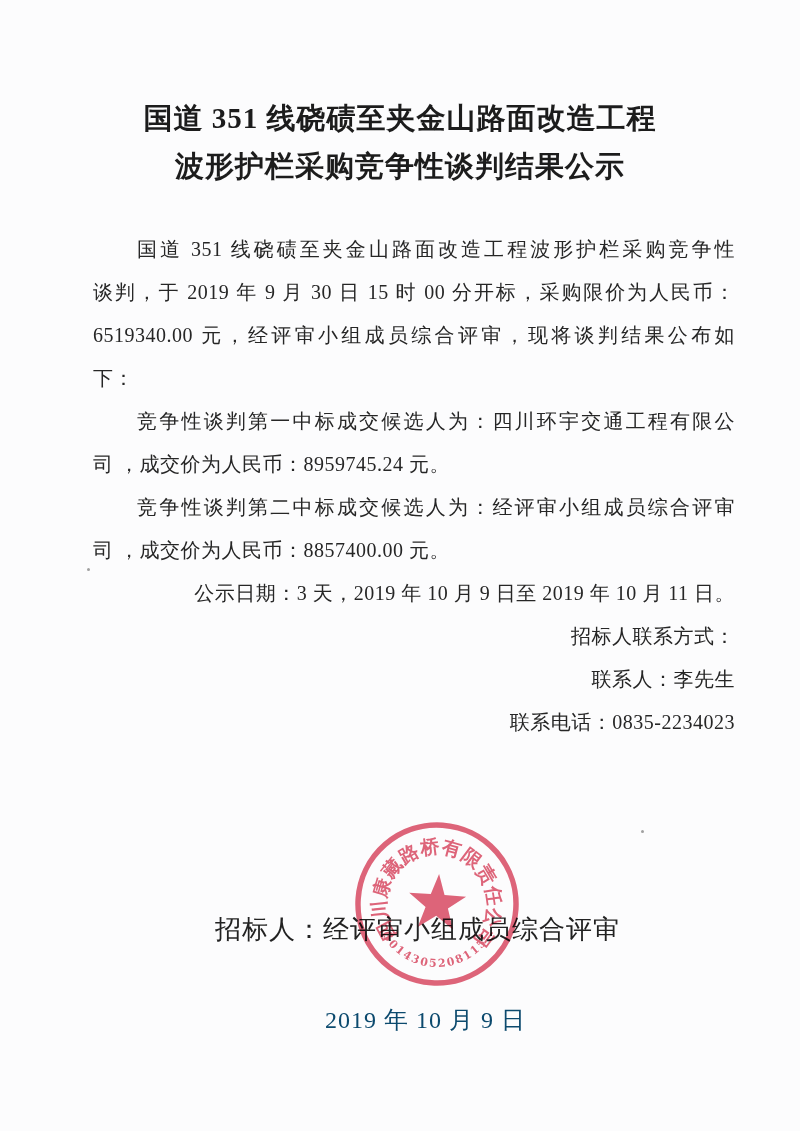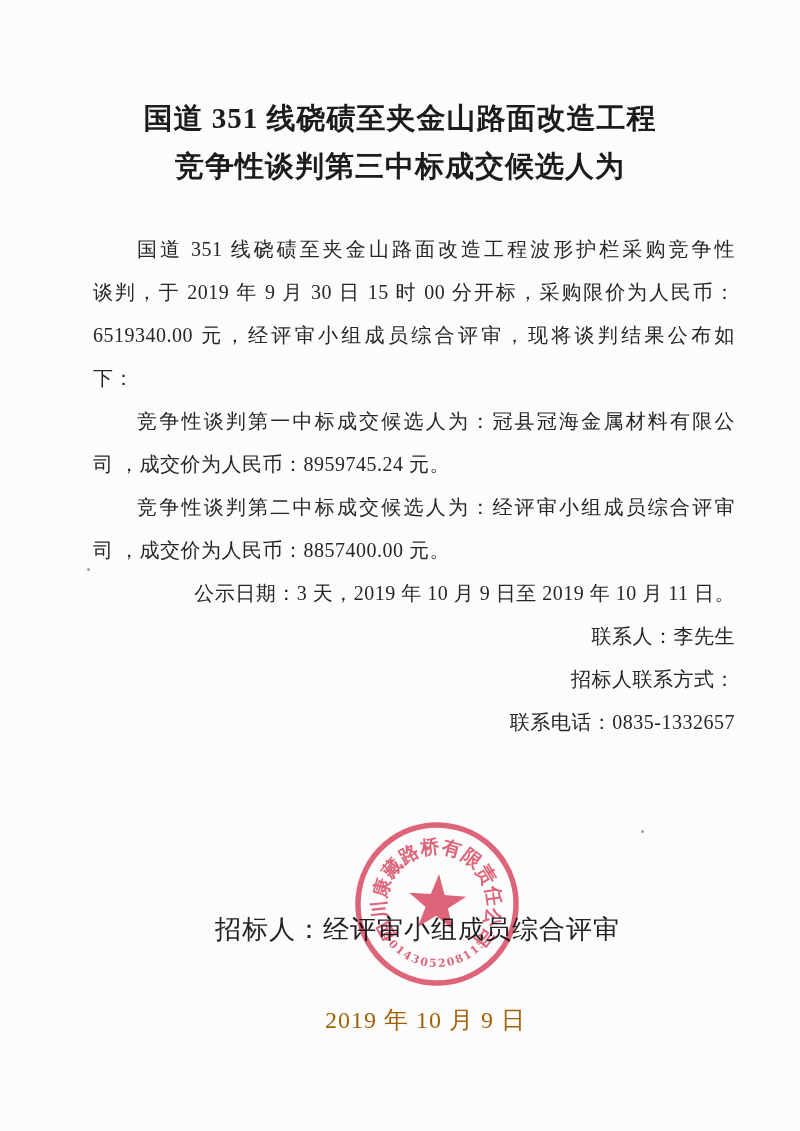--- a/index.html
+++ b/index.html
@@ -24,21 +24,21 @@
   .line.fill{
     white-space:normal;text-align:justify;text-align-last:justify;
   }
   .line.indent{text-indent:44px;text-align:right;}
   .signature-line{
     position:absolute;left:215px;top:912px;
     font-size:26px;letter-spacing:1px;color:#222;
   }
   .date-line{
     position:absolute;left:325px;top:1004px;
-    font-size:24px;letter-spacing:1px;color:#a16207;
+    font-size:24px;letter-spacing:1px;color:#0c4a6e;
   }
   .seal{
     position:absolute;left:337px;top:804px;width:200px;height:200px;
     mix-blend-mode:multiply;opacity:.88;
     transform:rotate(4deg);
   }
   .seal-ring{fill:none;stroke:#dc5068;stroke-width:5.5px;}
   .seal-star{fill:#dc5068;}
   .seal-char{
     font-size:19px;font-weight:bold;fill:#dc5068;
@@ -53,36 +53,36 @@
     background:#6f6f6f;opacity:.65;
   }
 </style>
 </head>
 <body>
 
 <div class="page">
 
   <div class="title-block">
     <div>国道 351 线硗碛至夹金山路面改造工程</div>
-    <div>竞争性谈判第三中标成交候选人为</div>
+    <div>波形护栏采购竞争性谈判结果公示</div>
   </div>
 
   <div class="body-text" id="body-text">
       <div class="line indent fill">国道 351 线硗碛至夹金山路面改造工程波形护栏采购竞争性</div>
       <div class="line fill">谈判，于 2019 年 9 月 30 日 15 时 00 分开标，采购限价为人民币：</div>
       <div class="line fill">6519340.00 元，经评审小组成员综合评审，现将谈判结果公布如</div>
       <div class="line">下：</div>
-      <div class="line indent fill">竞争性谈判第一中标成交候选人为：冠县冠海金属材料有限公</div>
+      <div class="line indent fill">竞争性谈判第一中标成交候选人为：四川环宇交通工程有限公</div>
       <div class="line">司 ，成交价为人民币：8959745.24 元。</div>
       <div class="line indent fill">竞争性谈判第二中标成交候选人为：经评审小组成员综合评审</div>
       <div class="line">司 ，成交价为人民币：8857400.00 元。</div>
       <div class="line indent">公示日期：3 天，2019 年 10 月 9 日至 2019 年 10 月 11 日。</div>
+      <div class="line indent">招标人联系方式：</div>
       <div class="line indent">联系人：李先生</div>
-      <div class="line indent">招标人联系方式：</div>
-      <div class="line indent">联系电话：0835-1332657</div>
+      <div class="line indent">联系电话：0835-2234023</div>
     </div>
 
   <div class="signature-line">招标人：经评审小组成员综合评审</div>
 
   <svg class="seal" viewBox="0 0 200 200" aria-hidden="true">
     <circle class="seal-ring" cx="100" cy="100" r="79"></circle>
     <polygon class="seal-star" points="100,70 106.9,90.5 128.5,90.7 111.2,103.7 117.6,124.3 100,111.8 82.4,124.3 88.8,103.7 71.5,90.7 93.1,90.5"></polygon>
     <g id="seal-company-group">
         <text x="100" y="49" transform="rotate(-122 100 100)" class="seal-char">四</text>
         <text x="100" y="49" transform="rotate(-99.81818181818181 100 100)" class="seal-char">川</text>

